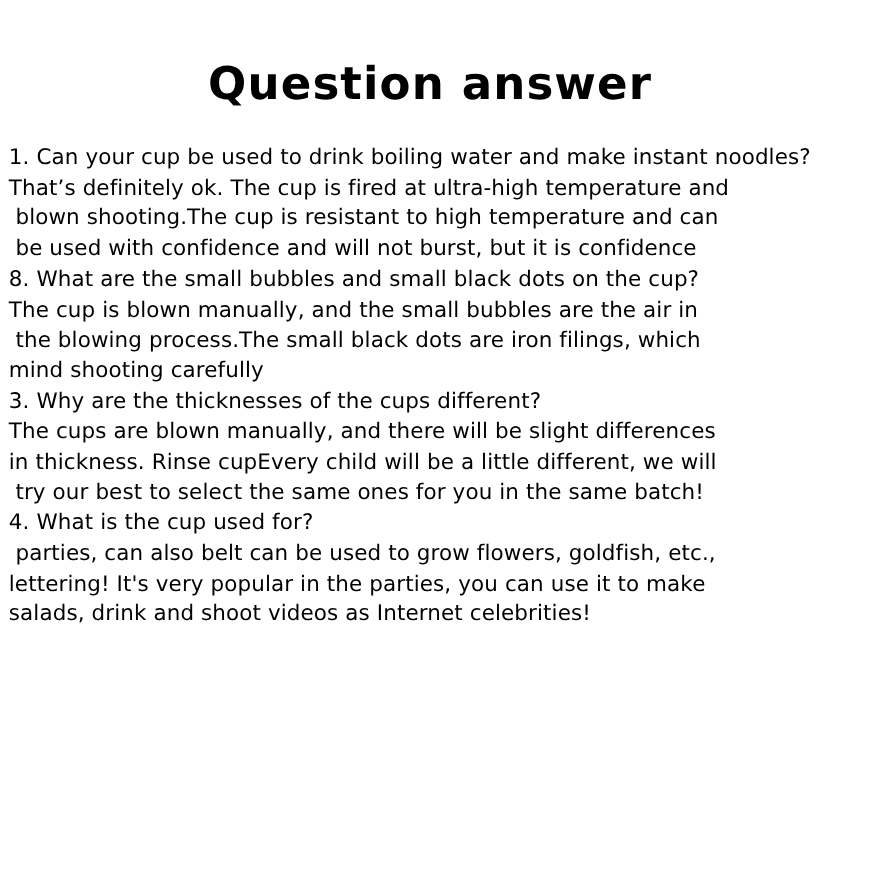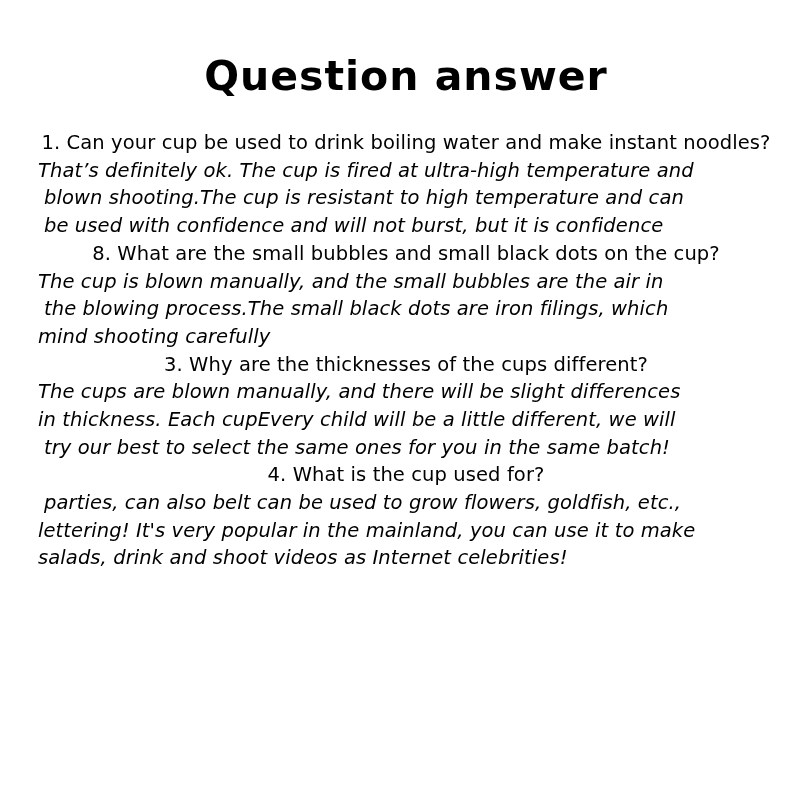--- a/index.html
+++ b/index.html
@@ -11,53 +11,51 @@
     width: 800px;
     height: 800px;
     font-family: "DejaVu Sans", sans-serif;
     color: #000000;
     overflow: hidden;
   }
   .page {
     width: 800px;
     height: 800px;
     box-sizing: border-box;
-    padding: 46px 26px 0 38px;
+    padding: 46px 26px 0 8px;
     background: #ffffff;
   }
   .title {
     text-align: center;
     font-size: 41px;
     font-weight: bold;
     letter-spacing: 1px;
     margin: 8px 0 30px 0;
     line-height: 1.1;
   }
   .qa-block {
     margin-bottom: 0px;
   }
   .question {
     font-size: 19.5px;
     font-weight: 500;
     line-height: 1.42;
     letter-spacing: 0.1px;
     margin: 0;
-    text-align: center;
   }
   .answer {
     font-size: 19.5px;
     font-weight: 400;
     line-height: 1.42;
     letter-spacing: 0.1px;
     margin: 0;
   }
   .answer .cont {
     display: block;
     text-indent: 6px;
-    font-style: italic;
   }
   .noindent {
     text-indent: 0 !important;
   }
 </style>
 </head>
 <body>
 
 <div class="page">
 
@@ -78,27 +76,27 @@
       <span class="cont noindent">The cup is blown manually, and the small bubbles are the air in</span>
       <span class="cont">the blowing process.The small black dots are iron filings, which</span>
       <span class="cont noindent">mind shooting carefully</span>
     </p>
   </div>
 
   <div class="qa-block">
     <p class="question">3. Why are the thicknesses of the cups different?</p>
     <p class="answer">
       <span class="cont noindent">The cups are blown manually, and there will be slight differences</span>
-      <span class="cont noindent">in thickness. Each cupEvery child will be a little different, we will</span>
+      <span class="cont noindent">in thickness. Rinse cupEvery child will be a little different, we will</span>
       <span class="cont">try our best to select the same ones for you in the same batch!</span>
     </p>
   </div>
 
   <div class="qa-block">
     <p class="question">4. What is the cup used for?</p>
     <p class="answer">
       <span class="cont">parties, can also belt can be used to grow flowers, goldfish, etc.,</span>
-      <span class="cont noindent">lettering! It's very popular in the mainland, you can use it to make</span>
+      <span class="cont noindent">lettering! It's very popular in the parties, you can use it to make</span>
       <span class="cont noindent">salads, drink and shoot videos as Internet celebrities!</span>
     </p>
   </div>
 
 </div>
 
 </body></html>

